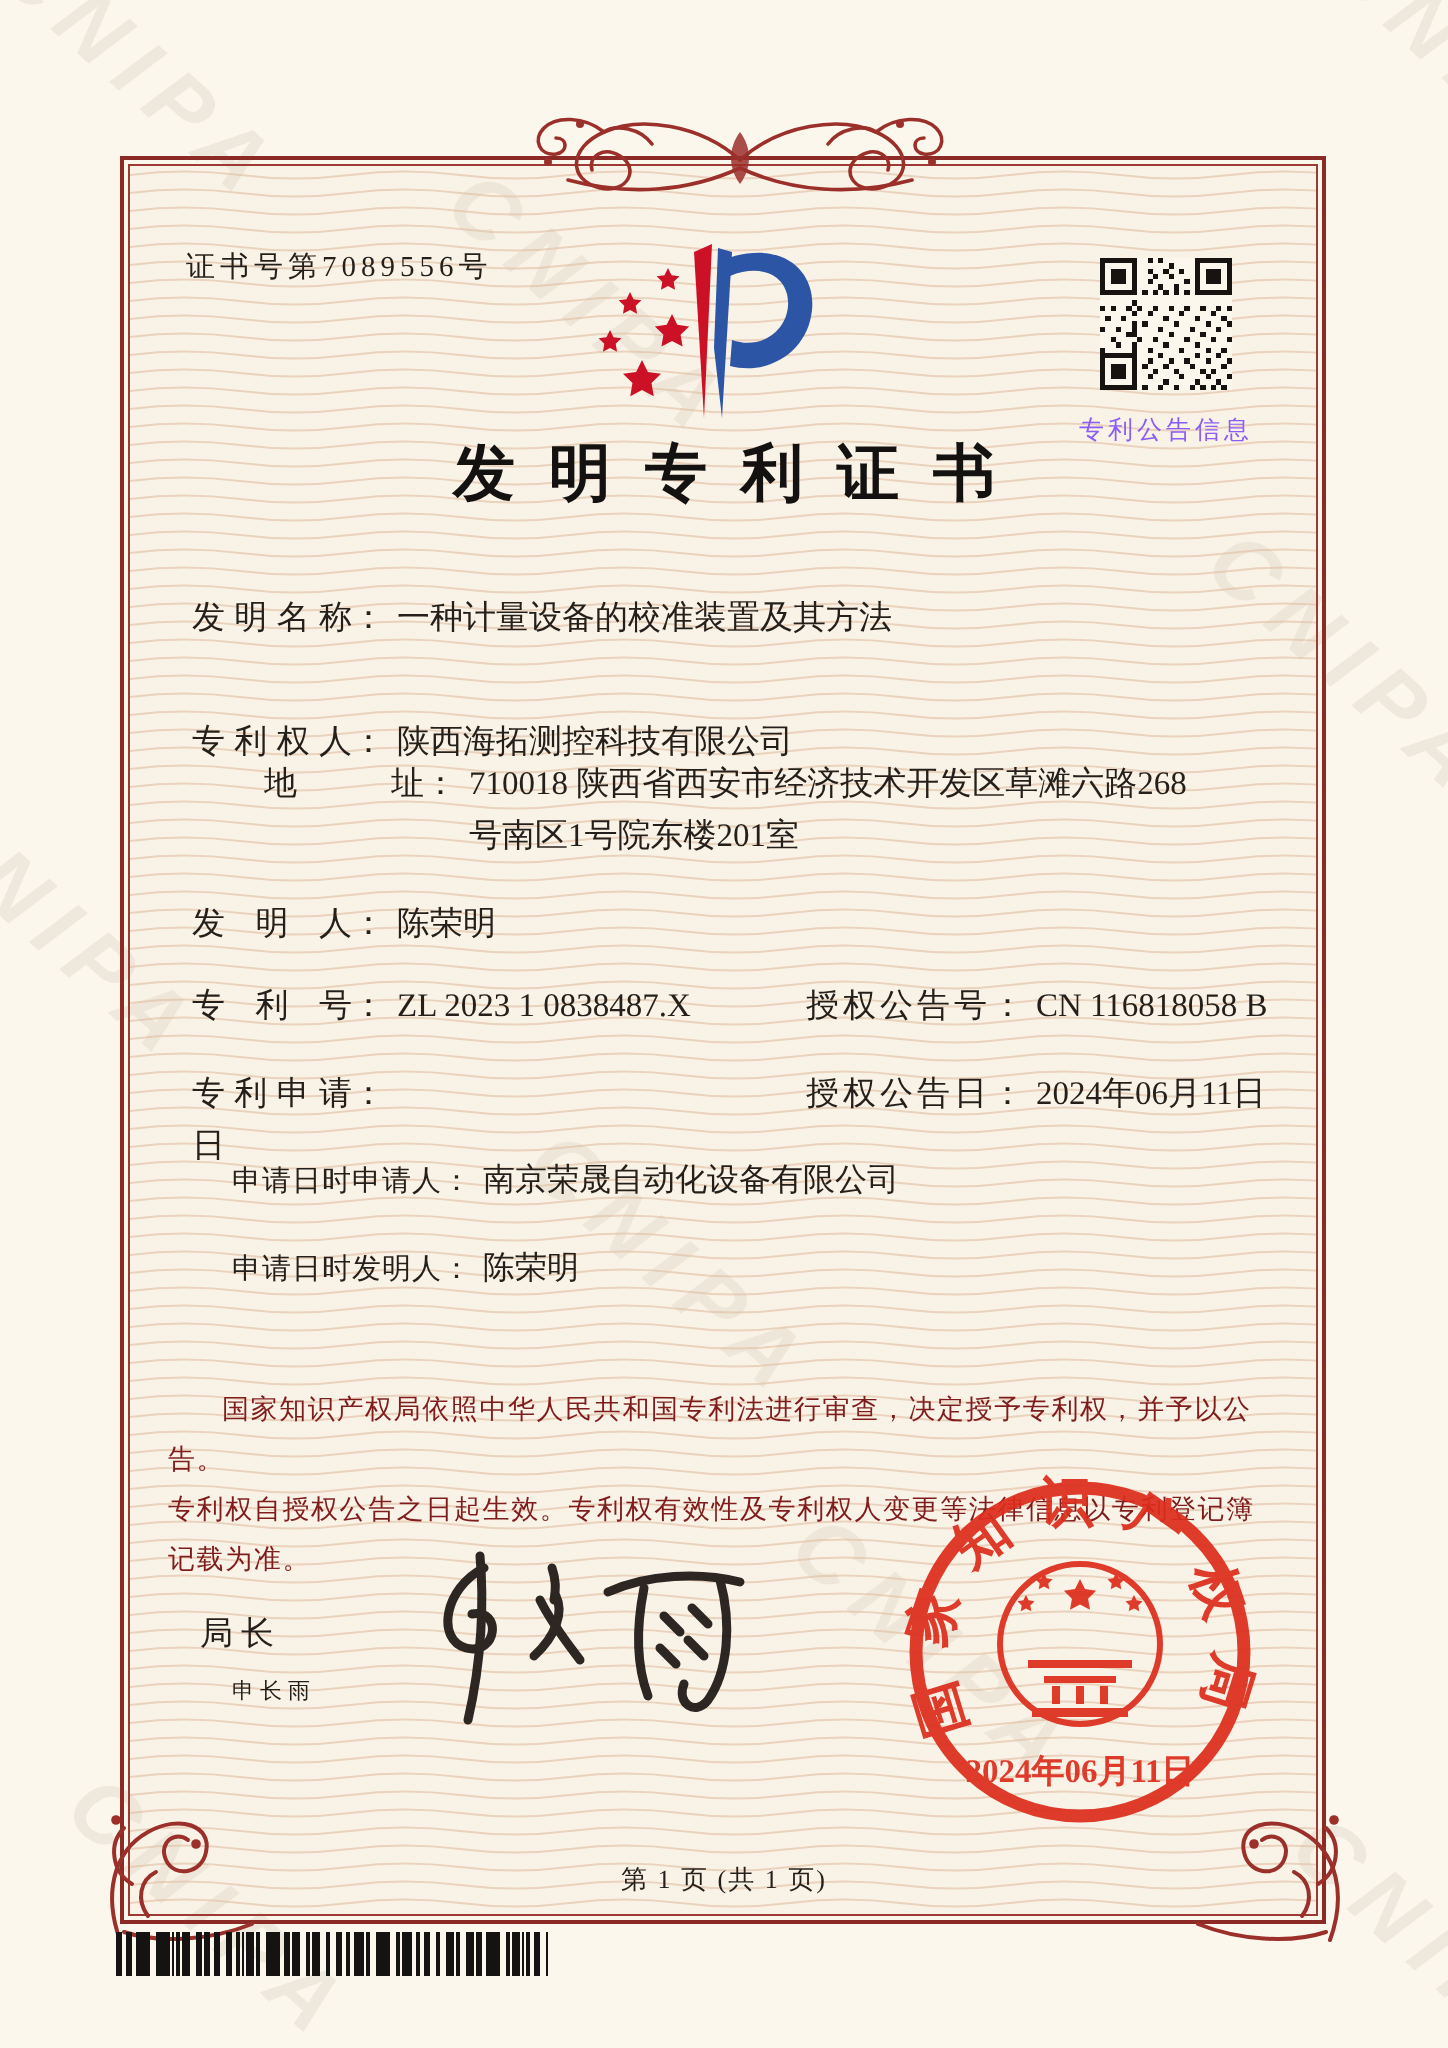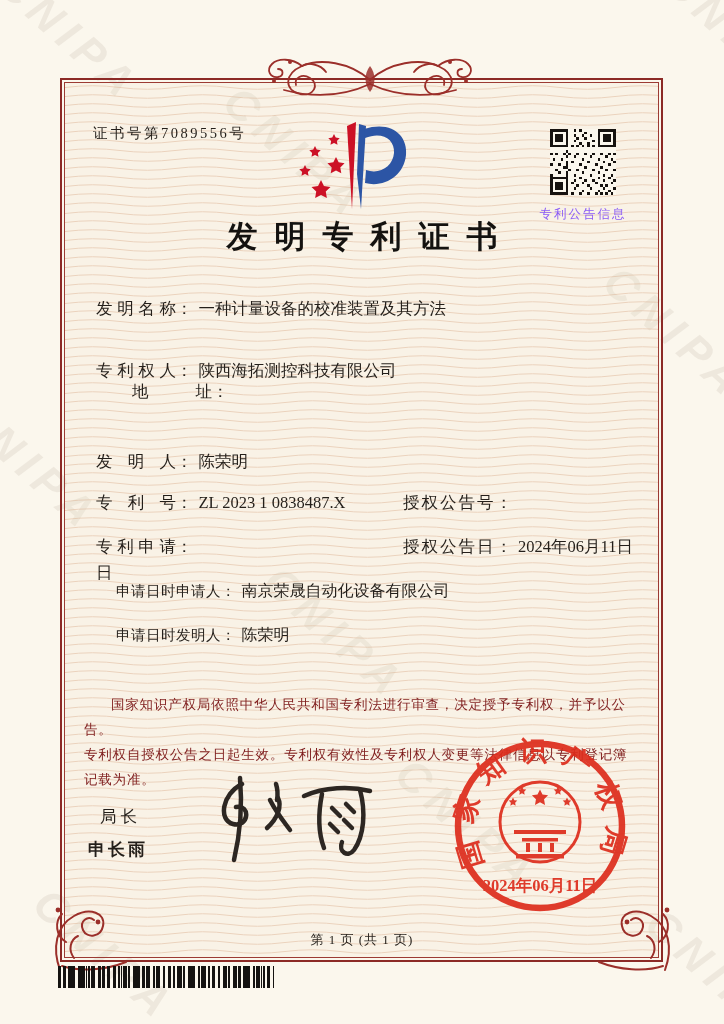--- a/index.html
+++ b/index.html
@@ -45,21 +45,21 @@
   .cell{display:flex; align-items:flex-start;}
   .c1{flex:none; width:307px;}
   .row.small{font-size:14.5px;margin-left:20px;}
   .row.small .nlabel{flex:none; letter-spacing:0.5px;}
   .statement{
     position:absolute; left:84px; top:692px; width:556px;
     font-size:13.5px; line-height:25px; letter-spacing:0.8px; color:#7f1d1d;
   }
   .statement .l1{text-indent:2em;}
   .officer-title{position:absolute; left:100px; top:806px; font-size:16.5px; letter-spacing:4px;}
-  .officer-name{position:absolute; left:88px; top:838px; font-size:17px; letter-spacing:3px;font-weight:bold;}
+  .officer-name{position:absolute; left:116px; top:838px; font-size:11px; letter-spacing:3px;}
   .signature{position:absolute; left:202px; top:772px;}
   .seal{position:absolute; left:448px; top:734px;}
   .footer{position:absolute; left:0; top:931px; width:724px; text-align:center;
           font-size:13px; letter-spacing:1px;}
   .barcode{
     position:absolute; left:58px; top:966px; width:216px; height:22px;
     background:
       repeating-linear-gradient(90deg,#151311 0 2px,transparent 2px 5px),
       repeating-linear-gradient(90deg,#151311 0 1px,transparent 1px 7px),
       repeating-linear-gradient(90deg,#151311 0 3px,transparent 3px 11px);
@@ -191,37 +191,39 @@
 
   <div class="row" style="top:358px">
     <span class="jlabel">专利权人</span>
       <span class="colon">：</span>
     <span class="val">陕西海拓测控科技有限公司</span>
   </div>
 
   <div class="row" style="top:379px; width:470px;margin-left:36px;">
     <span class="jlabel">地址</span>
       <span class="colon">：</span>
+    <span class="val">710018 陕西省西安市经济技术开发区草滩六路268号南区1号院东楼201室</span>
   </div>
 
   <div class="row" style="top:449px">
     <span class="jlabel">发明人</span>
       <span class="colon">：</span>
     <span class="val">陈荣明</span>
   </div>
 
   <div class="row" style="top:490px">
     <div class="cell c1">
       <span class="jlabel">专利号</span>
         <span class="colon">：</span>
       <span class="val">ZL 2023 1 0838487.X</span>
     </div>
     <div class="cell">
       <span class="nlabel" style="letter-spacing:2px">授权公告号</span>
         <span class="colon">：</span>
+      <span class="val">CN 116818058 B</span>
     </div>
   </div>
 
   <div class="row" style="top:534px">
     <div class="cell c1">
       <span class="jlabel">专利申请日</span>
         <span class="colon">：</span>
     </div>
     <div class="cell">
       <span class="nlabel" style="letter-spacing:2px">授权公告日</span>

